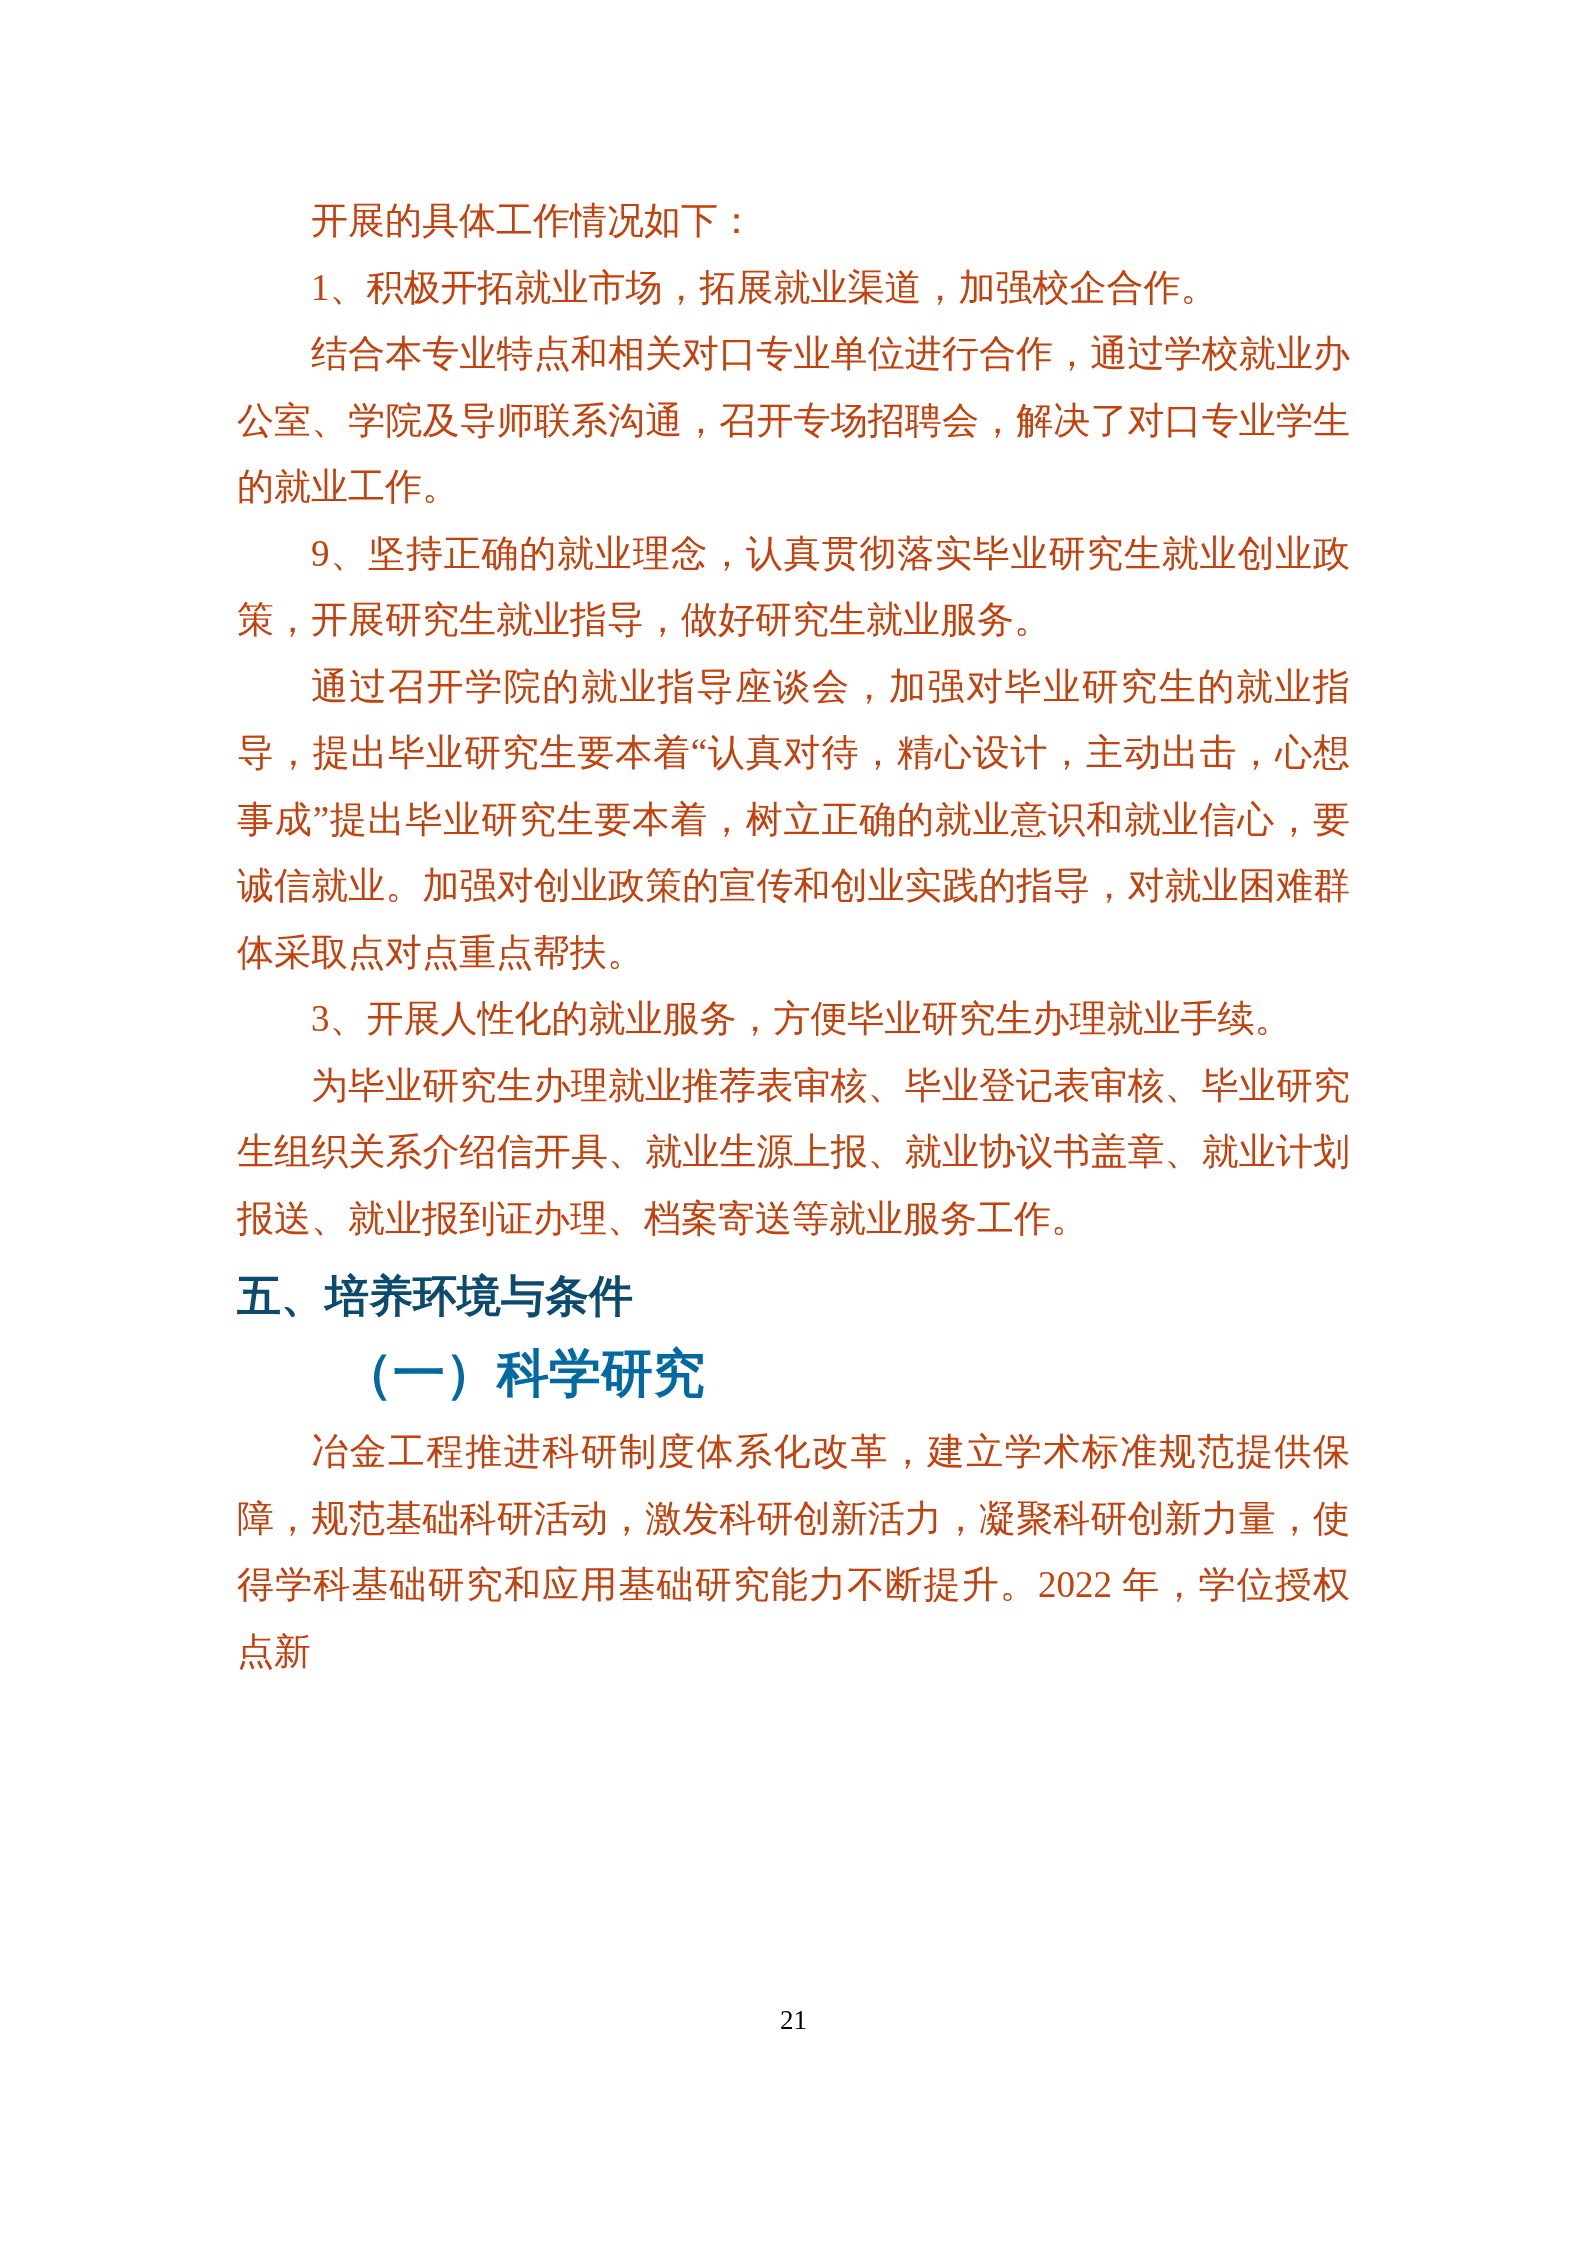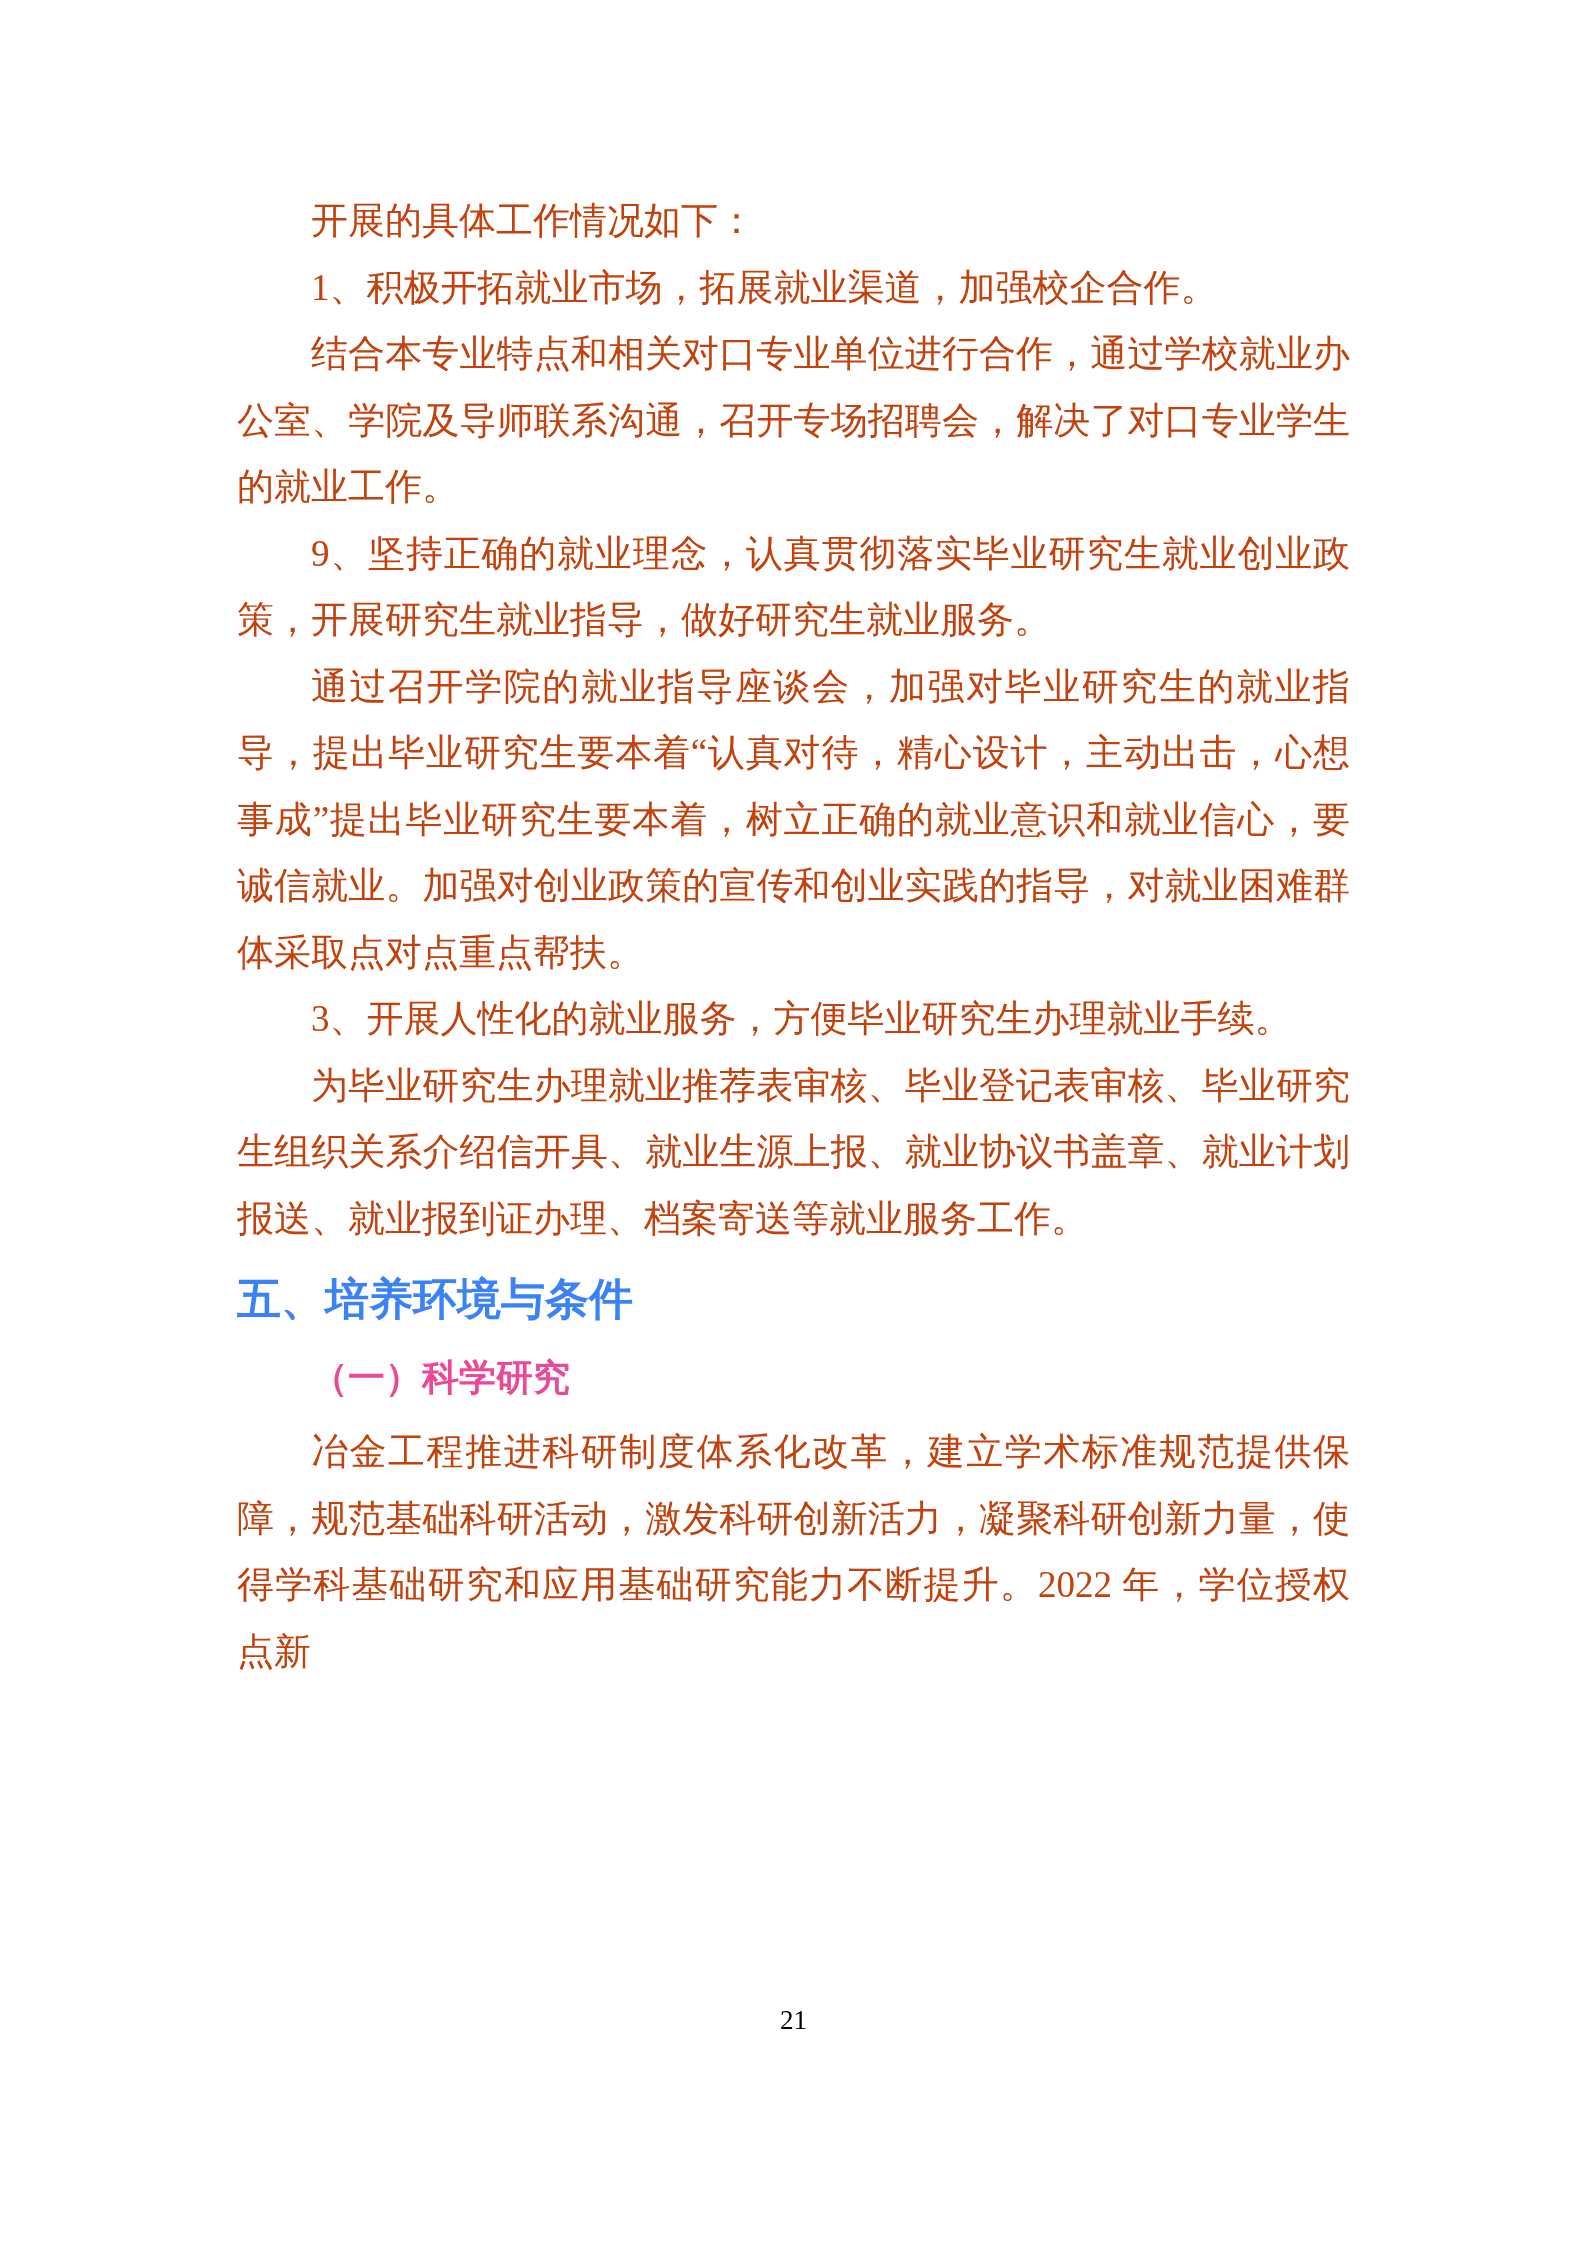--- a/index.html
+++ b/index.html
@@ -26,34 +26,34 @@
     margin: 0;
     font-size: 37px;
     line-height: 66.5px;
     text-align: justify;
     text-justify: inter-ideograph;
     text-indent: 2em;
     color: #c2410c;
   }
   h1.sec {
     margin: 14px 0 12px 0;
-    font-family: Liberation Sans, sans-serif;
+    font-family: Liberation Mono, monospace;
     font-weight: bold;
     font-size: 44px;
     line-height: 66.5px;
-    color: #3b82f6;
+    color: #0c4a6e;
   }
   h2.subsec {
     margin: 0 0 8px 0;
-    font-family: Liberation Sans, sans-serif;
+    font-family: Liberation Mono, monospace;
     font-weight: bold;
-    font-size: 37px;
+    font-size: 52px;
     line-height: 66.5px;
     text-indent: 2em;
-    color: #ec4899;
+    color: #0369a1;
   }
   .page-number {
     position: absolute;
     left: 0;
     right: 0;
     top: 2000px;
     text-align: center;
     font-size: 27px;
     line-height: 40px;
     color: #000000;

